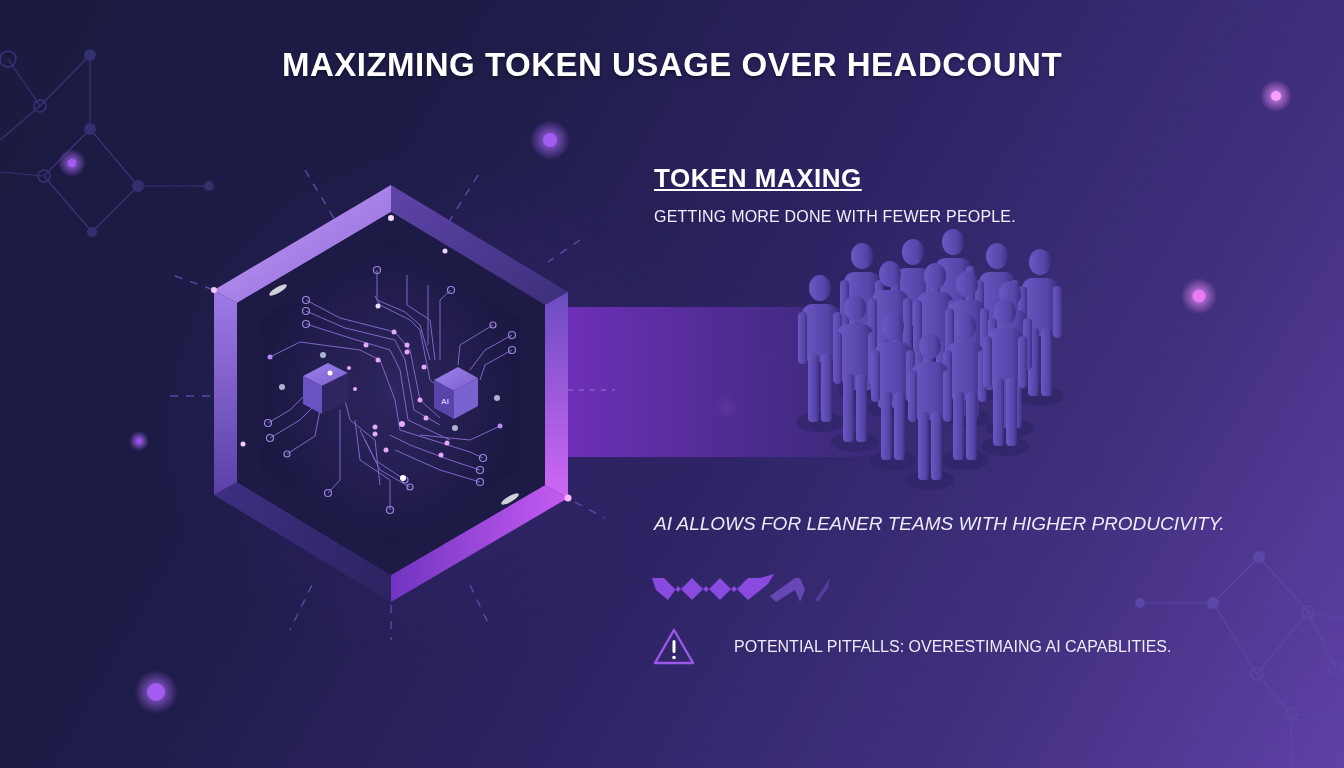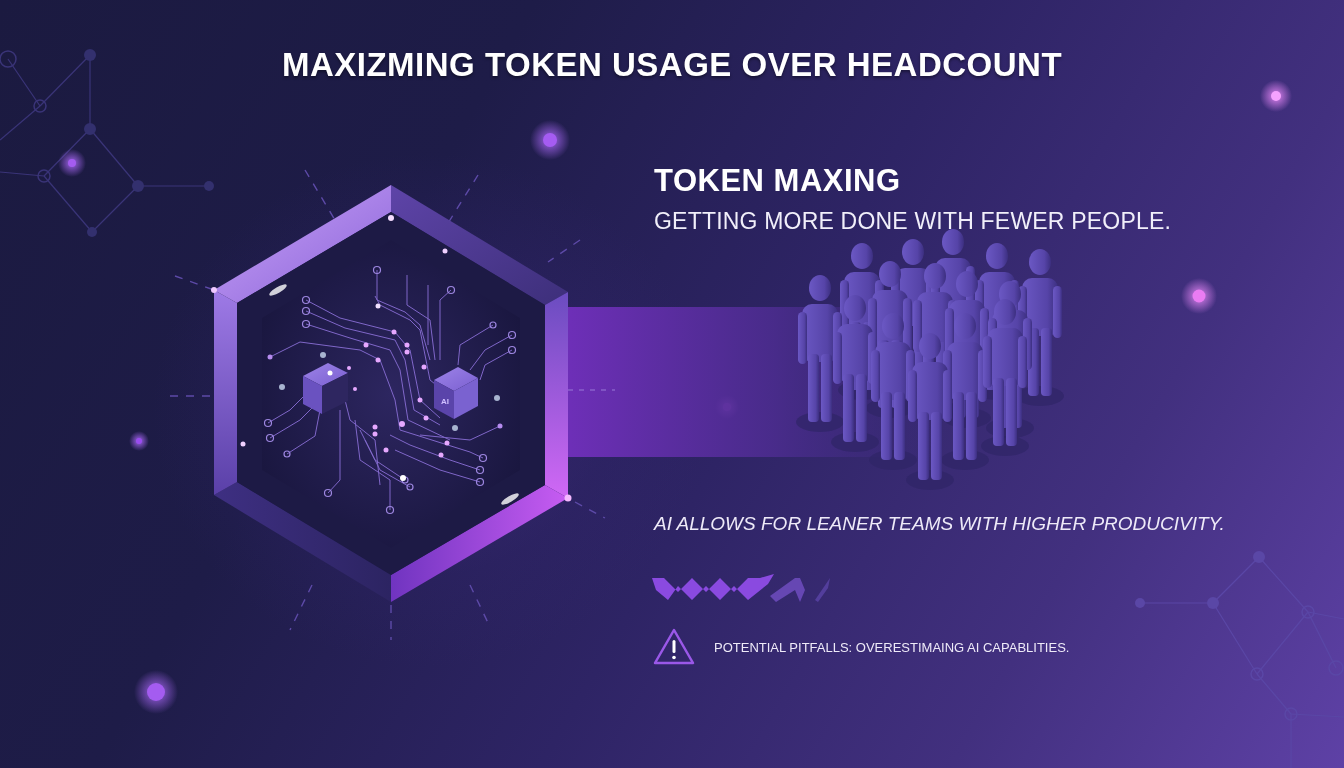--- a/index.html
+++ b/index.html
@@ -14,32 +14,32 @@
     background: radial-gradient(ellipse at center, rgba(95,60,170,0.35) 0%, rgba(60,40,130,0.15) 45%, rgba(0,0,0,0) 70%);
     pointer-events:none;
   }
   svg.layer { position:absolute; left:0; top:0; width:1344px; height:768px; }
   .title {
     position:absolute; left:0; width:1344px; top:46px; text-align:center;
     font-size:33px; font-weight:bold; letter-spacing:0.5px;
     text-shadow: 0 2px 3px rgba(0,0,0,0.4);
   }
   .heading {
-    position:absolute; left:654px; top:163px; font-size:31px; font-weight:bold; letter-spacing:0.5px;
+    position:absolute; left:654px; top:163px; font-size:26px; font-weight:bold; letter-spacing:0.5px;text-decoration:underline;
   }
   .sub {
-    position:absolute; left:654px; top:208px; font-size:23px; letter-spacing:0.2px; color:#f1effa;
+    position:absolute; left:654px; top:208px; font-size:16px; letter-spacing:0.2px; color:#f1effa;
   }
   .benefit {
     position:absolute; left:654px; top:513px; font-size:19px; color:#eeeaf8;font-style:italic;
   }
   .pitfall {
     position:absolute; left:652px; top:627px; height:40px; display:flex; align-items:center; gap:18px;
   }
-  .pitfall-text { font-size:13px; color:#eeeaf8; }
+  .pitfall-text { font-size:16px; color:#eeeaf8;margin-left:20px; }
   .warn-icon { width:44px; height:40px; }
   .zigzag { position:absolute; left:650px; top:570px; width:185px; height:36px; }
 </style>
 </head>
 <body>
 
 <div class="bg-glow"></div>
 
 <svg class="layer" viewBox="0 0 1344 768">
   <defs>

